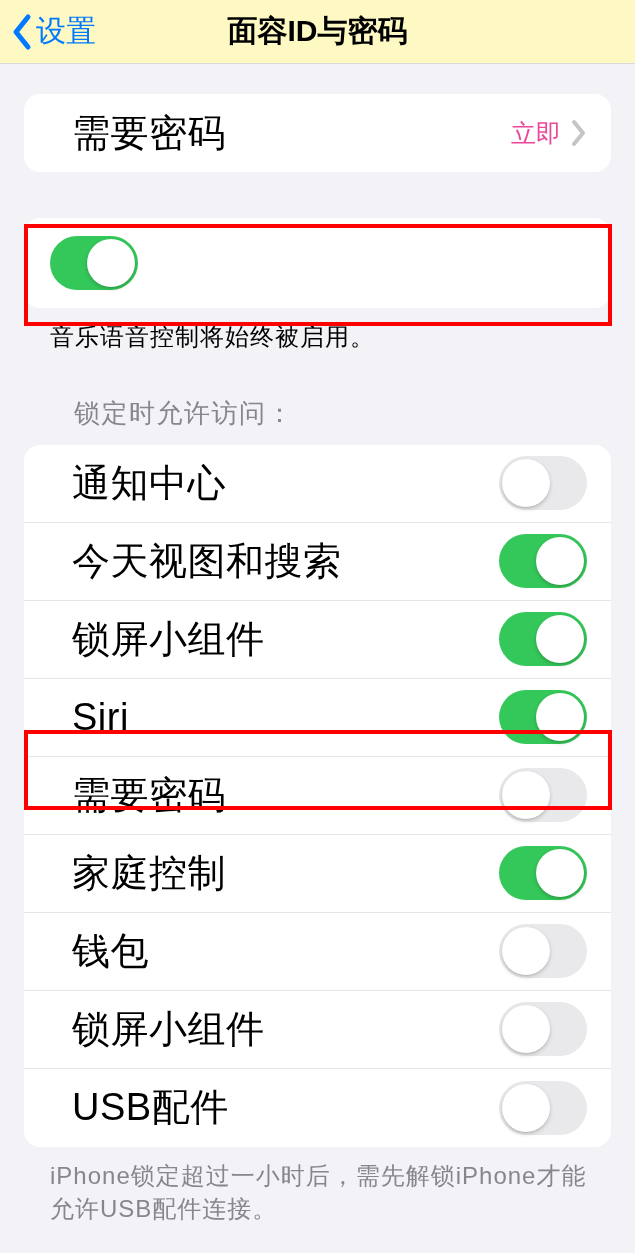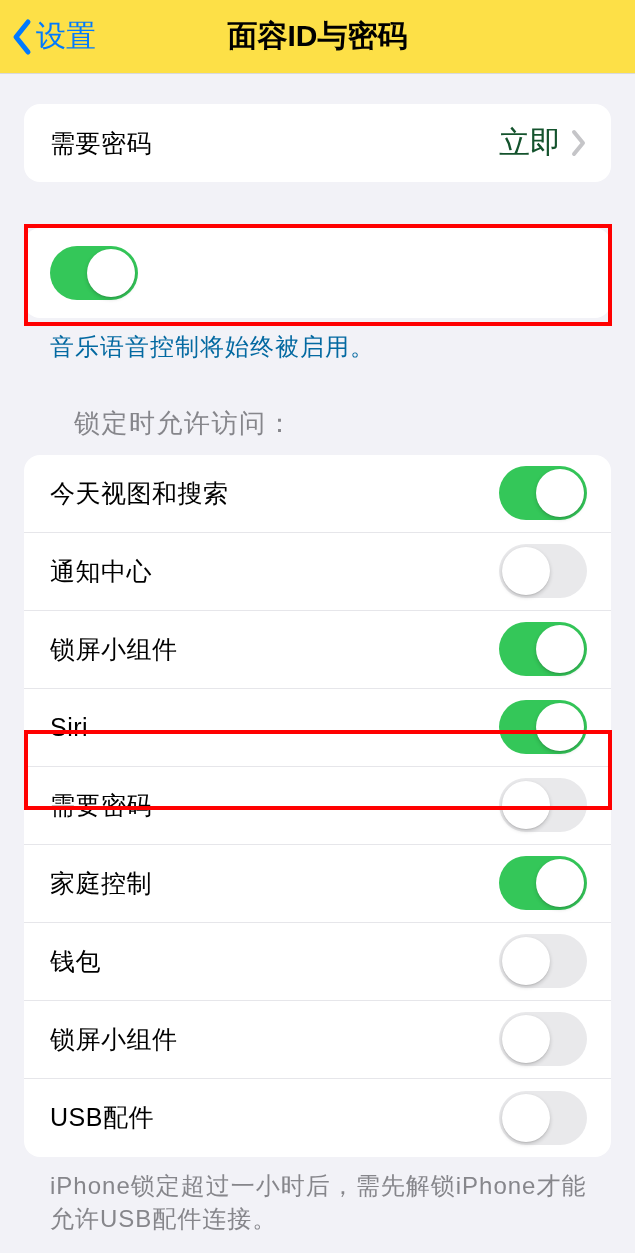--- a/index.html
+++ b/index.html
@@ -5,22 +5,22 @@
     * { margin: 0; padding: 0; box-sizing: border-box; -webkit-font-smoothing: antialiased; }
     body {
       width: 635px;
       height: 1253px;
       background: #f2f2f7;
       font-family: -apple-system, "SF Pro Text", "Helvetica Neue", Arial, sans-serif;
       overflow: hidden;
       position: relative;
     }
     .nav {
-      height: 74px;
-      background: #fde047;
+      height: 64px;
+      background: #fef9c3;
       border-bottom: 1px solid #d9d9dc;
       display: flex;
       align-items: center;
       position: relative;
     }
     .nav-back {
       display: flex;
       align-items: center;
       padding-left: 10px;
       color: #007aff;
@@ -53,37 +53,38 @@
     .row {
       display: flex;
       align-items: center;
       justify-content: space-between;
       padding: 0 24px 0 26px;
       min-height: 78px;
       border-bottom: 1px solid #e6e6ea;
     }
     .row:last-child { border-bottom: none; }
     .row-label {
-      font-size: 25px;
+      font-size: 38px;
       color: #000;
       letter-spacing: 0.5px;
+      margin-left: 22px;
     }
     .row-right {
       display: flex;
       align-items: center;
       gap: 10px;
     }
     .row-value {
-      font-size: 31px;
-      color: #14532d;
+      font-size: 25px;
+      color: #ec4899;
     }
     .chevron { color: #c5c5c8; }
 
     .footer-text, .header-text {
-      color: #0369a1;
+      color: #000000;
       font-size: 24px;
       padding: 12px 26px 0 26px;
       letter-spacing: 1px;
       line-height: 1.4;
     }
 
     .toggle {
       width: 88px;
       height: 54px;
       border-radius: 30px;
@@ -170,28 +171,28 @@
       </div>
     </div>
     <div class="footer-text">音乐语音控制将始终被启用。</div>
   </div>
 
   <div class="section-header">锁定时允许访问：</div>
 
   <div class="group group-locked">
     <div class="card" id="lock-card">
         <div class="row">
+          <span class="row-label">通知中心</span>
+          <div class="toggle off">
+            <div class="knob"></div>
+          </div>
+        </div>
+        <div class="row">
           <span class="row-label">今天视图和搜索</span>
           <div class="toggle on">
-            <div class="knob"></div>
-          </div>
-        </div>
-        <div class="row">
-          <span class="row-label">通知中心</span>
-          <div class="toggle off">
             <div class="knob"></div>
           </div>
         </div>
         <div class="row">
           <span class="row-label">锁屏小组件</span>
           <div class="toggle on">
             <div class="knob"></div>
           </div>
         </div>
         <div class="row">

